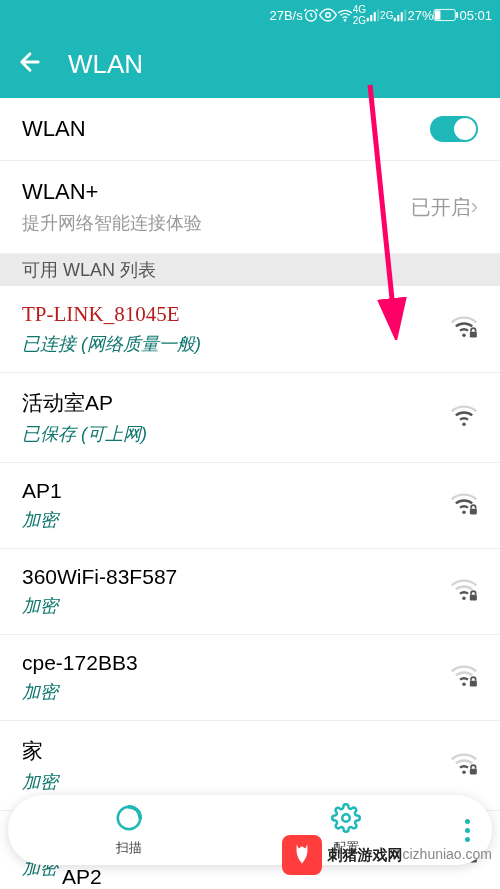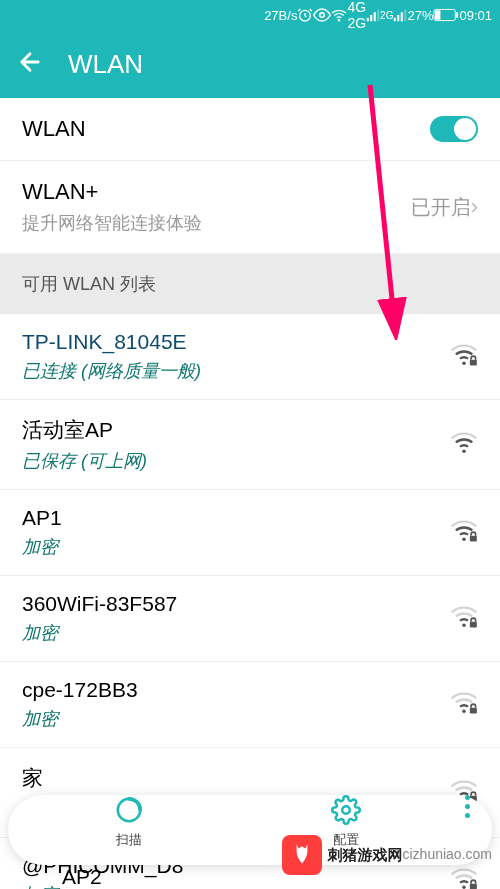--- a/index.html
+++ b/index.html
@@ -15,32 +15,32 @@
     .content { background: #fff; }
     .row { display: flex; align-items: center; padding: 18px 22px; border-bottom: 1px solid #eee; justify-content: space-between; }
     .row .left { display: flex; flex-direction: column; gap: 6px; }
     .row-title { font-size: 22px; color: #000; }
     .row-sub { font-size: 18px; color: #9a9a9a; }
     .row-right { display: flex; align-items: center; gap: 0; color: #9a9a9a; font-size: 20px; }
 
     .switch { width: 48px; height: 26px; background: #1eb8b8; border-radius: 13px; position: relative; }
     .switch::after { content: ""; position: absolute; right: 2px; top: 2px; width: 22px; height: 22px; background: #fff; border-radius: 50%; }
 
-    .section-header { background: #eaeaea; padding: 18px 22px; font-size: 18px; color: #555; }
+    .section-header { background: #eaeaea; padding: 4px 22px; font-size: 18px; color: #555; }
 
     .wifi-row { display: flex; align-items: center; justify-content: space-between; padding: 16px 22px; border-bottom: 1px solid #eee; }
     .wifi-left { display: flex; flex-direction: column; gap: 5px; }
     .wifi-name { font-size: 21px; color: #000; }
-    .wifi-name.connected { color: #0c4a6e; }
+    .wifi-name.connected { color: #b91c1c; font-family: Liberation Serif, serif; }
     .wifi-status { font-size: 18px; color: #0f766e; font-style: italic; }
     .wifi-icon { color: #555; position: relative; }
 
     .arrow-annotation { position: absolute; top: 80px; left: 300px; pointer-events: none; }
 
-    .bottom-bar { position: absolute; bottom: 24px; left: 8px; right: 8px; height: 70px; background: #fff; border-radius: 40px; box-shadow: 0 2px 12px rgba(0,0,0,0.15); display: flex; align-items: flex-start; justify-content: space-around; padding: 0 12px; }
+    .bottom-bar { position: absolute; bottom: 24px; left: 8px; right: 8px; height: 70px; background: #fff; border-radius: 40px; box-shadow: 0 2px 12px rgba(0,0,0,0.15); display: flex; align-items: center; justify-content: space-around; padding: 0 12px; }
     .bottom-item { display: flex; flex-direction: column; align-items: center; gap: 2px; flex: 1; }
     .bottom-icon { color: #1eb8b8; }
     .bottom-label { font-size: 13px; color: #444; }
     .bottom-dots { display: flex; flex-direction: column; gap: 4px; padding: 0 10px; }
     .bottom-dots span { width: 5px; height: 5px; background: #1eb8b8; border-radius: 50%; }
 
     .watermark { position: absolute; bottom: 14px; right: 8px; display: flex; align-items: center; gap: 6px; }
     .wm-icon { width: 40px; height: 40px; background: #ff3d3d; border-radius: 8px; display: flex; align-items: center; justify-content: center; color: #fff; font-size: 22px; }
     .wm-text { display: flex; align-items: flex-start; }
     .wm-main { font-size: 15px; font-weight: bold; color: #222; }
@@ -66,21 +66,21 @@
         <path d="M1 12s4-8 11-8 11 8 11 8-4 8-11 8-11-8-11-8z"></path>
         <circle cx="12" cy="12" r="3"></circle>
       </svg>
   </span>
   <span>
     <svg width="16" height="16" viewBox="0 0 24 24" fill="none" stroke="#fff" stroke-width="2">
         <path d="M5 12.55a11 11 0 0 1 14.08 0M1.42 9a16 16 0 0 1 21.16 0M8.53 16.11a6 6 0 0 1 6.95 0"></path>
         <circle cx="12" cy="20" r="1" fill="#fff"></circle>
       </svg>
   </span>
-  <span style="font-size:14px;">4G<br>2G</span>
+  <span style="font-size:10px;">4G<br>2G</span>
   <span>
     <svg width="14" height="14" viewBox="0 0 20 20">
         <rect x="1" y="14" width="3" height="5" fill="#fff"></rect>
         <rect x="6" y="10" width="3" height="9" fill="#fff"></rect>
         <rect x="11" y="6" width="3" height="13" fill="#fff"></rect>
         <rect x="16" y="2" width="3" height="17" fill="rgba(255,255,255,0.3)"></rect>
       </svg>
   </span>
   <span style="font-size:10px;">2G</span>
   <span>
@@ -92,21 +92,21 @@
       </svg>
   </span>
   <span>27%</span>
   <span>
     <svg width="26" height="14" viewBox="0 0 28 14">
         <rect x="1" y="1" width="23" height="12" rx="2" fill="none" stroke="#fff" stroke-width="1"></rect>
         <rect x="2" y="2" width="6" height="10" fill="#fff"></rect>
         <rect x="25" y="4" width="2" height="6" fill="#fff"></rect>
       </svg>
   </span>
-  <span>09:01</span>
+  <span>05:01</span>
 </div>
 
 <div class="app-header">
   <span class="back-arrow">
     <svg width="28" height="28" viewBox="0 0 24 24" fill="none" stroke="#fff" stroke-width="2.5" stroke-linecap="round" stroke-linejoin="round">
         <path d="M19 12H5M12 19l-7-7 7-7"></path>
       </svg>
   </span>
   <span class="header-title">WLAN</span>
 </div>

